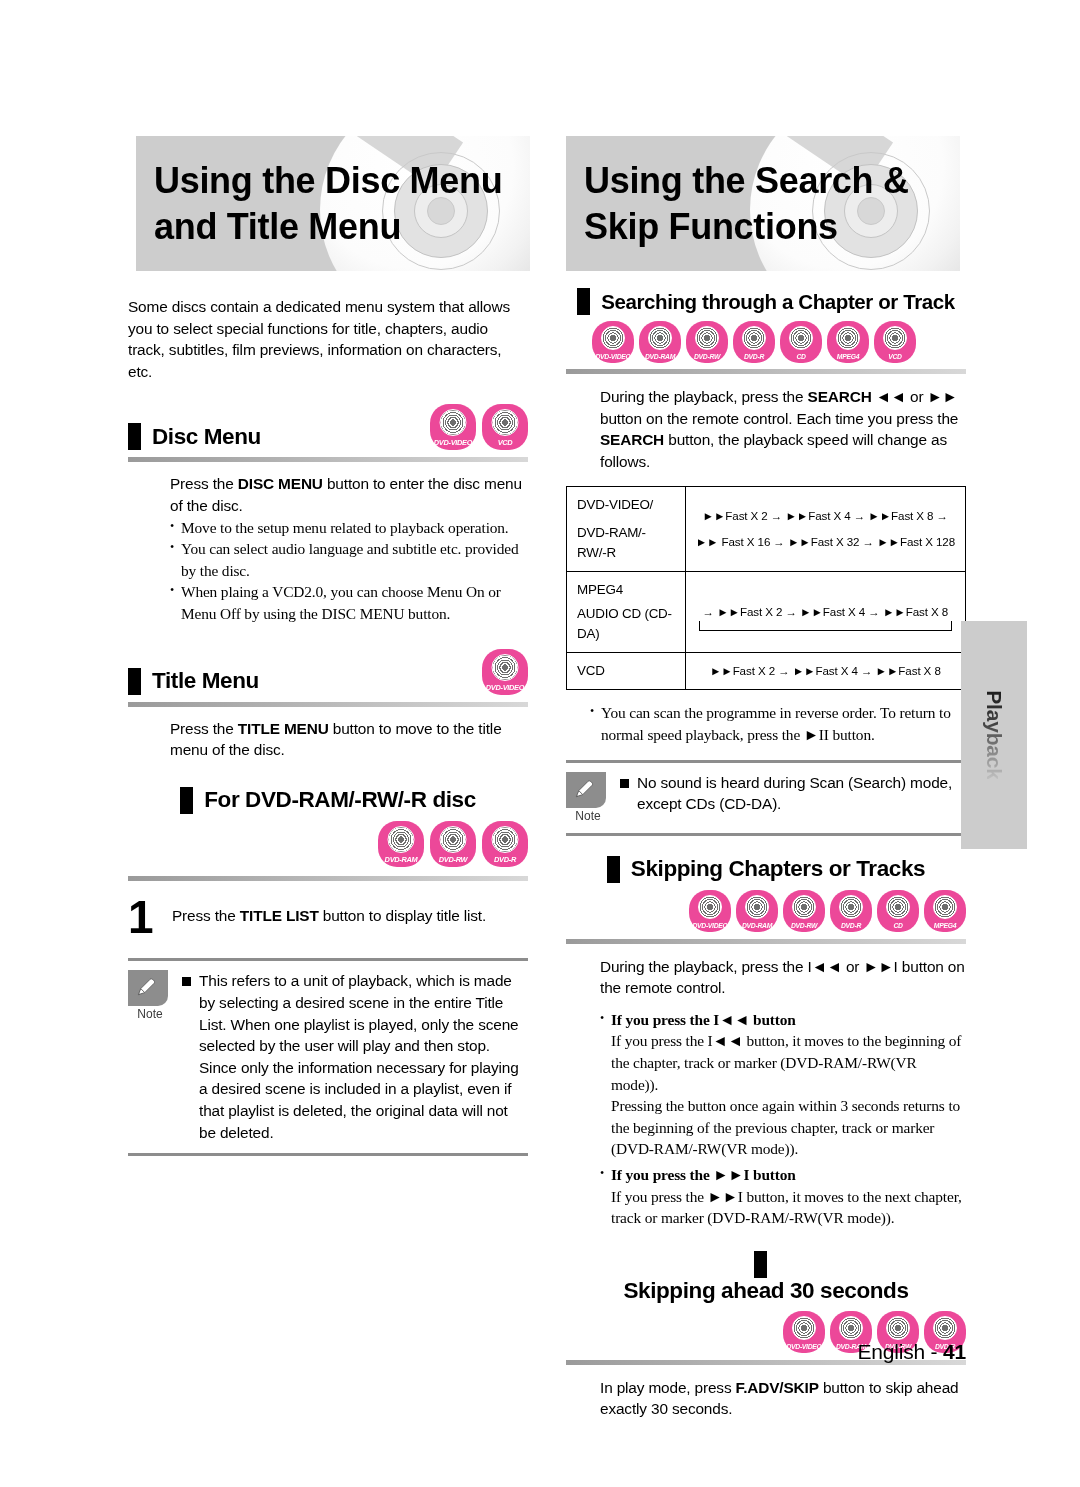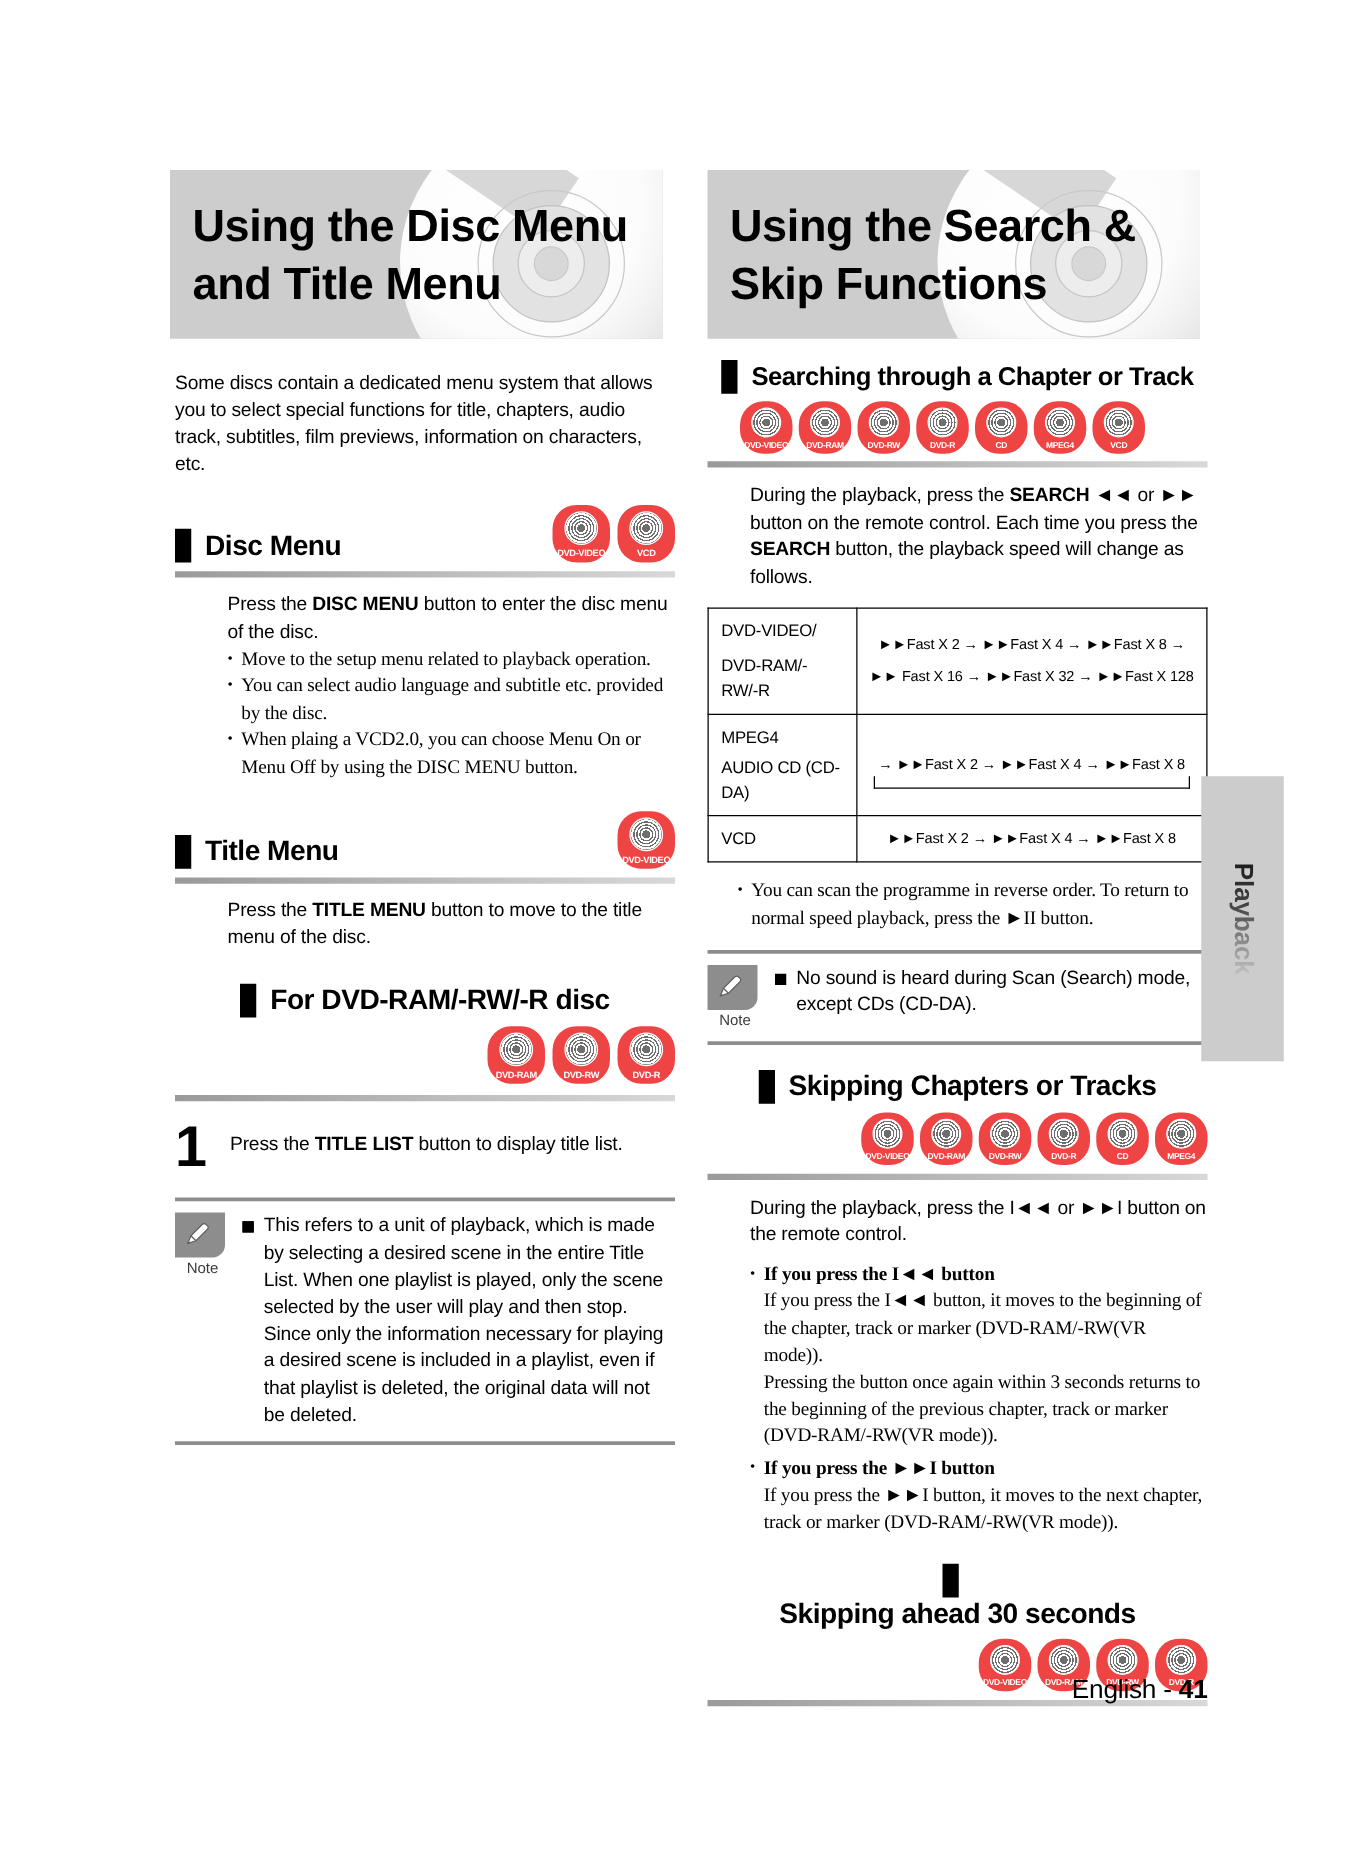--- a/index.html
+++ b/index.html
@@ -91,21 +91,21 @@
   .disc-art .d-wedge {
     position: absolute;
     left: 20px; top: 48px;
     width: 108px; height: 54px;
     background: #d7d7d7;
     transform: rotate(34deg);
     transform-origin: 100% 50%;
   }
 
   
-  .col-left  { position: absolute; left: 140px; top: 296px; width: 400px; }
+  .col-left  { position: absolute; left: 128px; top: 296px; width: 400px; }
   .col-right { position: absolute; left: 566px; top: 288px; width: 400px; }
 
   .para {
     font-size: 15.4px;
     line-height: 21.6px;
     letter-spacing: -0.15px;
   }
   .indent { padding-left: 42px; }
   .indent-r { padding-left: 34px; }
 
@@ -155,23 +155,24 @@
     background: linear-gradient(to right, #9a9a9a 0%, #bdbdbd 55%, #d8d8d8 100%);
     margin-top: 7px;
   }
 
   
   .badges { display: flex; gap: 6px; align-items: flex-end; }
   .badge {
     width: 46px;
     height: 46px;
     border-radius: 19px;
-    background: #ef4444;
+    background: #ec4899;
     position: relative;
     flex: 0 0 auto;
+    font-style: italic;
   }
   .badge .bdisc {
     position: absolute;
     left: 50%;
     top: 5px;
     transform: translateX(-50%);
     width: 27px;
     height: 27px;
     border-radius: 50%;
     background:
@@ -631,20 +632,23 @@
           <div class="bdisc"></div>
           <div class="blabel">DVD-RW</div>
         </div>
       <div class="badge sm">
           <div class="bdisc"></div>
           <div class="blabel">DVD-R</div>
         </div>
     </div>
     <div class="rule" style="margin-top:7px;"></div>
 
+    <div class="indent-r" style="margin-top:12px;">
+      <div class="para"><span>In play mode, press </span><b>F.ADV/SKIP</b><span> button to skip ahead exactly 30 seconds.</span></div>
+    </div>
 
   </div>
 
   <div class="side-tab">
     <span>Playback</span>
   </div>
 
   <div class="footer">
     <span>English - </span><span class="pg">41</span>
   </div>

